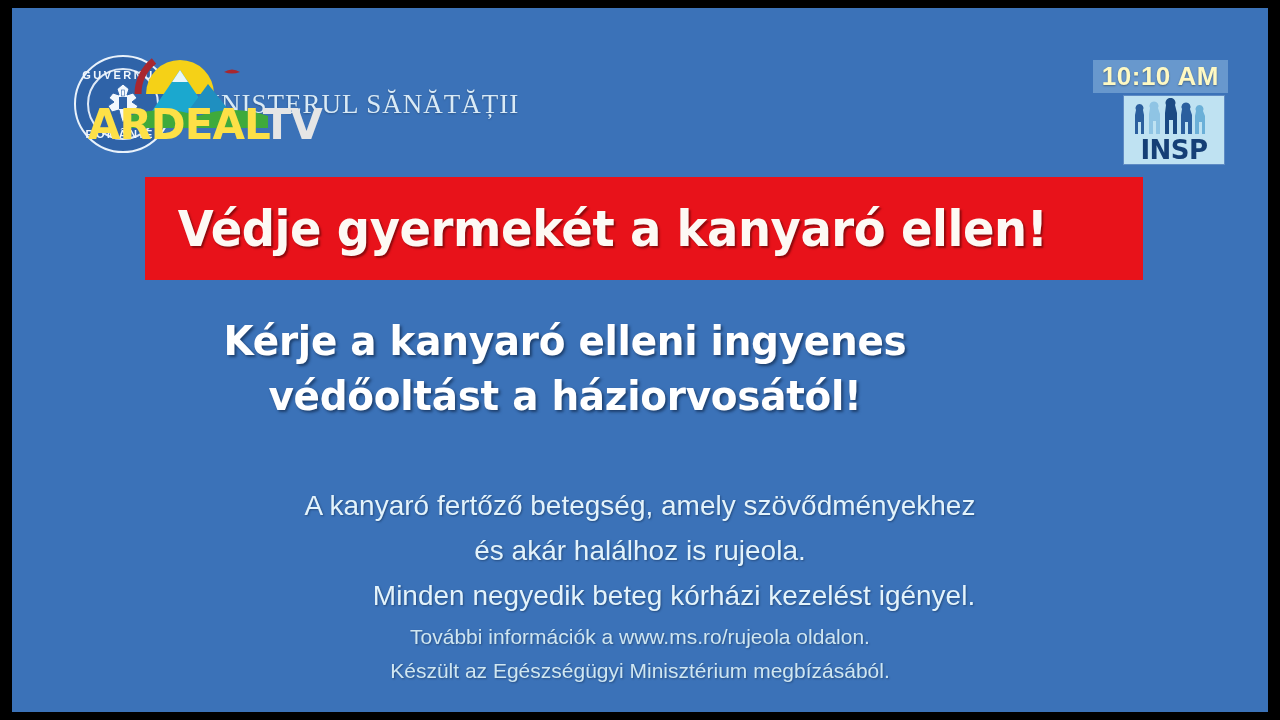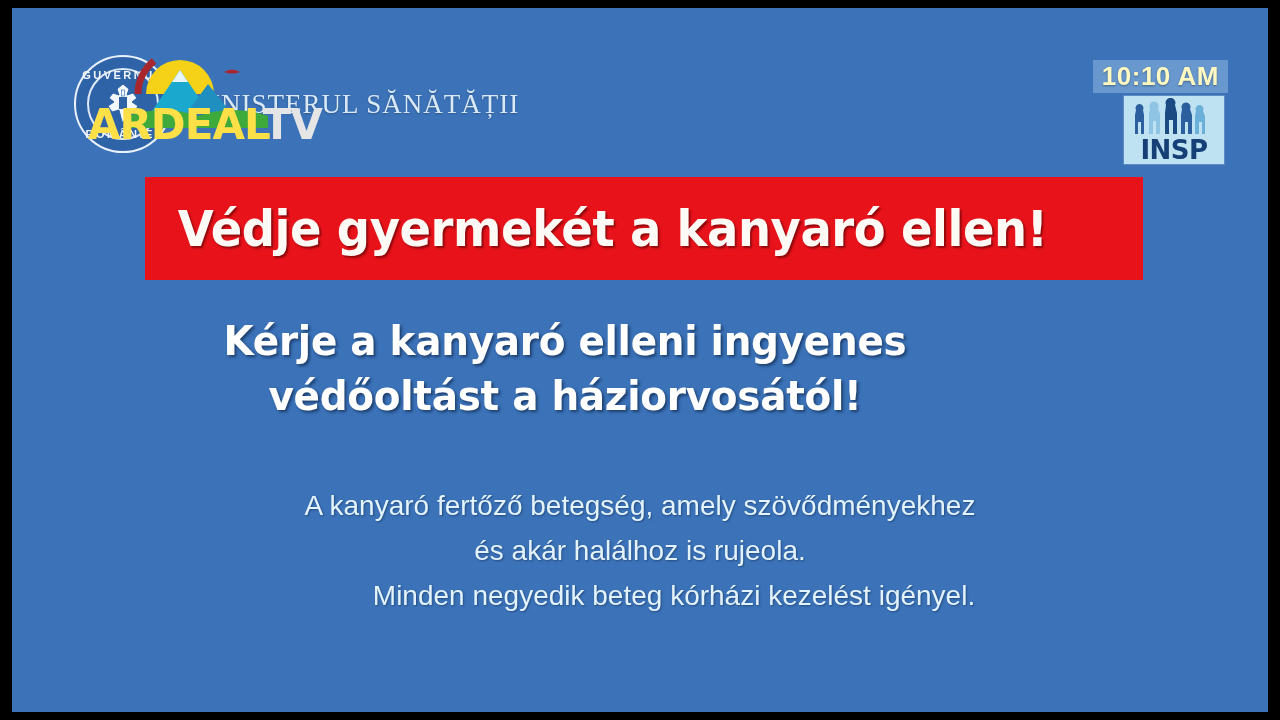--- a/index.html
+++ b/index.html
@@ -295,15 +295,19 @@
 
     <div class="body-block" id="body-para-1">
       <span class="body-line">A kanyaró fertőző betegség, amely szövődményekhez</span>
       <span class="body-line">és akár halálhoz is rujeola.</span>
     </div>
 
     <div class="body-block" id="body-para-2">
       <span class="body-line">Minden negyedik beteg kórházi kezelést igényel.</span>
     </div>
 
+    <div id="footer-block">
+      <span class="footer-line">További információk a www.ms.ro/rujeola oldalon.</span>
+      <span class="footer-line">Készült az Egészségügyi Minisztérium megbízásából.</span>
+    </div>
 
   </div>
 </div>
 
 </body></html>

